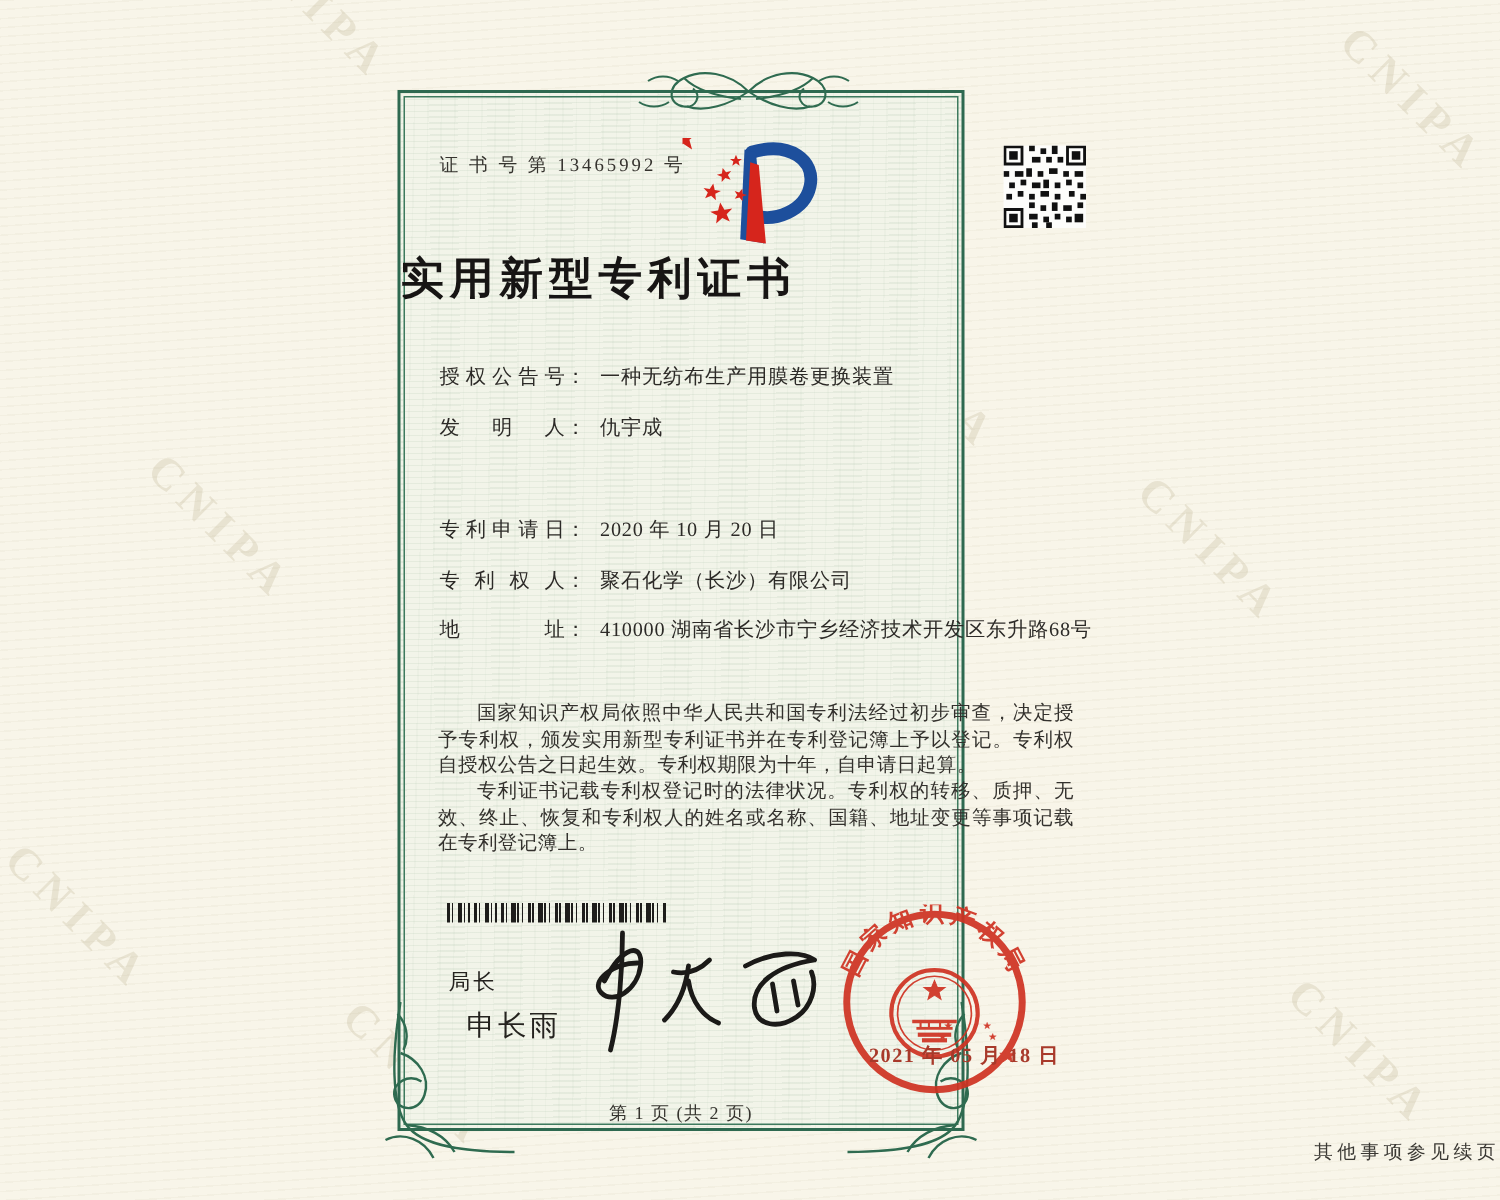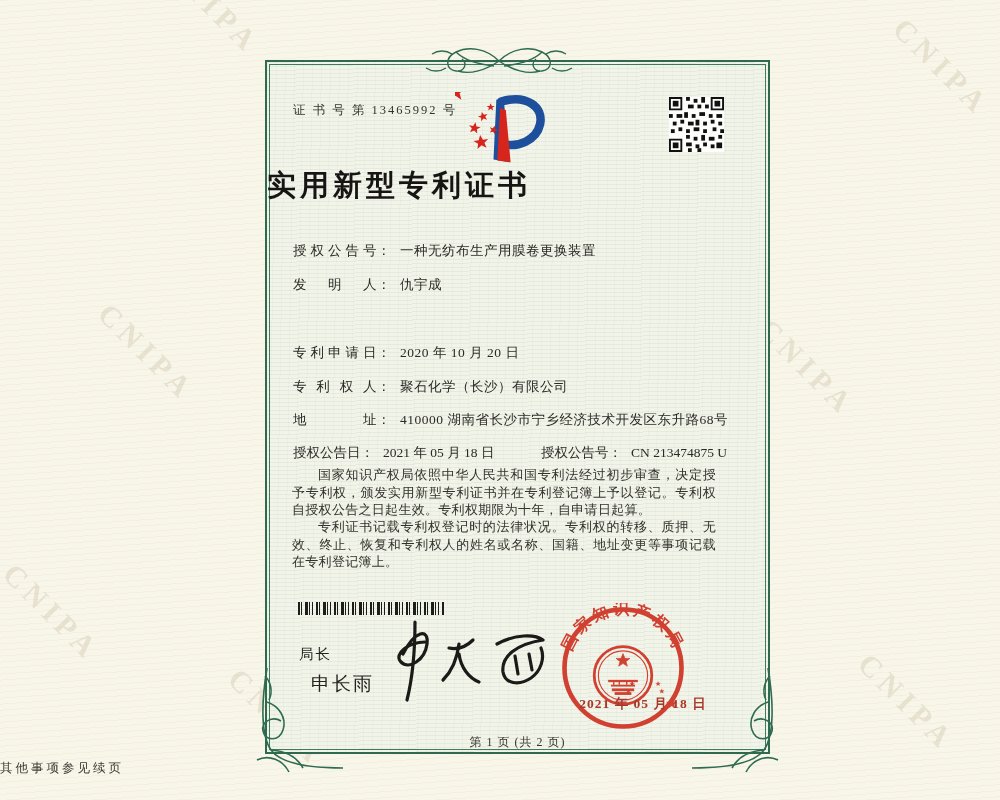--- a/index.html
+++ b/index.html
@@ -18,21 +18,21 @@
   .wm{
     position:absolute;
     font-size:30px;font-weight:bold;letter-spacing:6px;
     color:rgba(168,156,116,0.20);
     transform:rotate(45deg);
     white-space:nowrap;
     pointer-events:none;
   }
   
   .frame{
-    position:absolute;left:265px;top:60px;width:505px;height:694px;
+    position:absolute;left:265px;top:60px;width:378px;height:694px;
     border:2px solid #2e6950;
     background:
       repeating-linear-gradient(179deg, rgba(140,172,142,0.13) 0 1px, transparent 1px 4px),
       repeating-linear-gradient(91deg, rgba(140,172,142,0.06) 0 1px, transparent 1px 9px),
       #f2f4e9;
     box-sizing:border-box;
   }
   .frame::before{
     content:"";position:absolute;inset:2px;border:1px solid #3d7a5e;pointer-events:none;
   }
@@ -69,21 +69,21 @@
   }
   .signer-role{position:absolute;left:32px;top:583px;font-size:14.5px;color:#25231f;letter-spacing:2px;text-align:center;}
   .signer-name{position:absolute;left:44px;top:609px;font-size:19px;color:#25231f;letter-spacing:2px;}
   .signature{position:absolute;left:118px;top:552px;width:170px;height:92px;}
   .seal{position:absolute;left:291px;top:541px;width:130px;height:130px;opacity:0.92;}
   .seal-date{
     position:absolute;left:286px;top:633px;width:180px;text-align:center;
     font-size:13.5px;color:#a8392a;letter-spacing:1px;font-weight:bold;white-space:nowrap;
   }
   .page-info{position:absolute;left:0;top:672px;width:100%;text-align:center;font-size:12px;color:#35332e;letter-spacing:1px;}
-  .footer-note{position:absolute;left:0;top:760px;width:1000px;text-align:left;font-size:12.5px;color:#3a3833;letter-spacing:3px;}
+  .footer-note{position:absolute;left:0;top:760px;width:1000px;text-align:right;font-size:12.5px;color:#3a3833;letter-spacing:3px;}
   svg{display:block}
 </style>
 </head>
 <body>
 
 <div class="page">
 
   <span class="wm" style="left:150px;top:-12px">CNIPA</span>
   <span class="wm" style="left:880px;top:50px">CNIPA</span>
   <span class="wm" style="left:370px;top:120px">CNIPA</span>
@@ -207,24 +207,20 @@
     <div class="row r3">
       <span class="lbl">专利申请日</span><span>：</span><span class="val">2020 年 10 月 20 日</span>
     </div>
     <div class="row r4">
       <span class="lbl">专利权人</span><span>：</span><span class="val">聚石化学（长沙）有限公司</span>
     </div>
     <div class="row r5">
       <span class="lbl">地址</span><span>：</span><span class="val">410000 湖南省长沙市宁乡经济技术开发区东升路68号</span>
     </div>
 
-    <div class="grant">
-      <span><span>授权公告日</span><span>：</span><span class="val">2021 年 05 月 18 日</span></span>
-      <span class="g2"><span>授权公告号</span><span>：</span><span class="val">CN 213474875 U</span></span>
-    </div>
 
     <div class="para p2">专利证书记载专利权登记时的法律状况。专利权的转移、质押、无效、终止、恢复和专利权人的姓名或名称、国籍、地址变更等事项记载在专利登记簿上。</div>
     <div class="para p1">国家知识产权局依照中华人民共和国专利法经过初步审查，决定授予专利权，颁发实用新型专利证书并在专利登记簿上予以登记。专利权自授权公告之日起生效。专利权期限为十年，自申请日起算。</div>
 
     <div class="barcode"></div>
 
     <div class="signer-role">局长</div>
     <div class="signer-name">申长雨</div>
     <svg class="signature" viewBox="0 0 170 92">
       <g fill="none" stroke="#1b1a18" stroke-width="3.2" stroke-linecap="round" stroke-linejoin="round">

